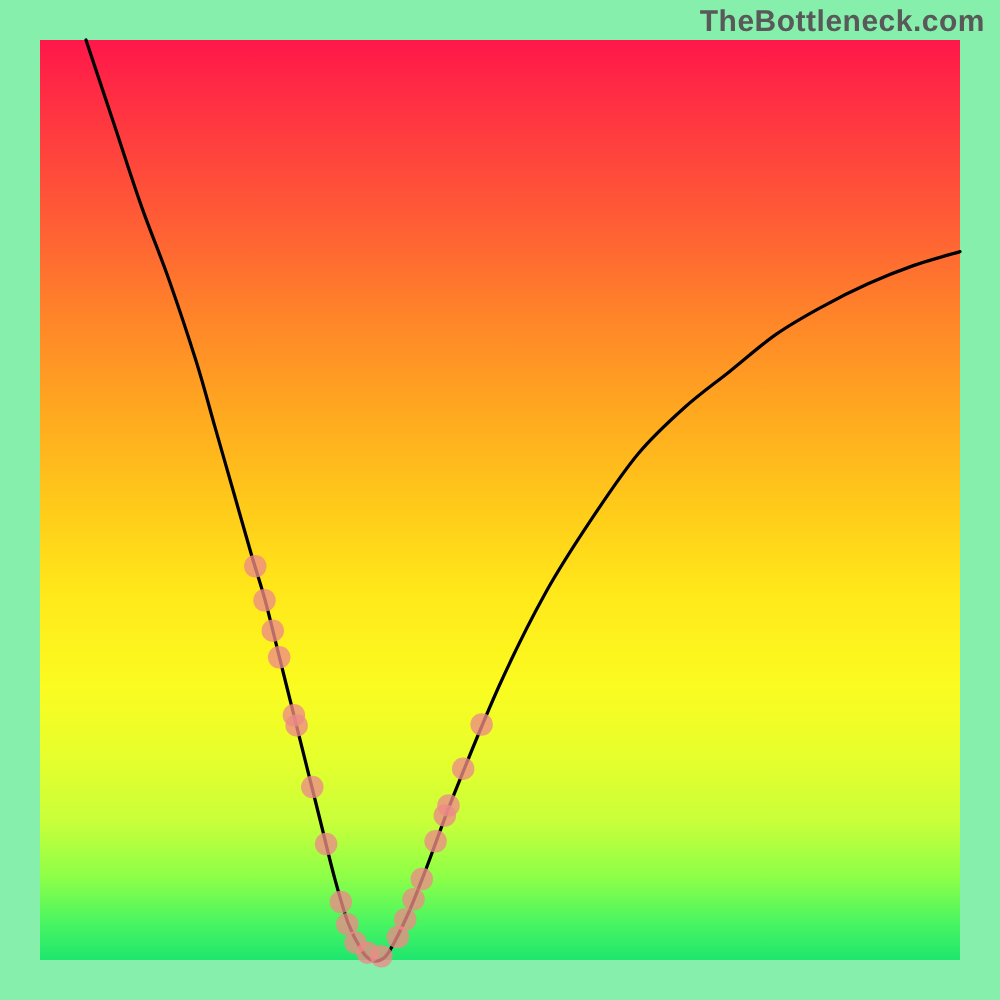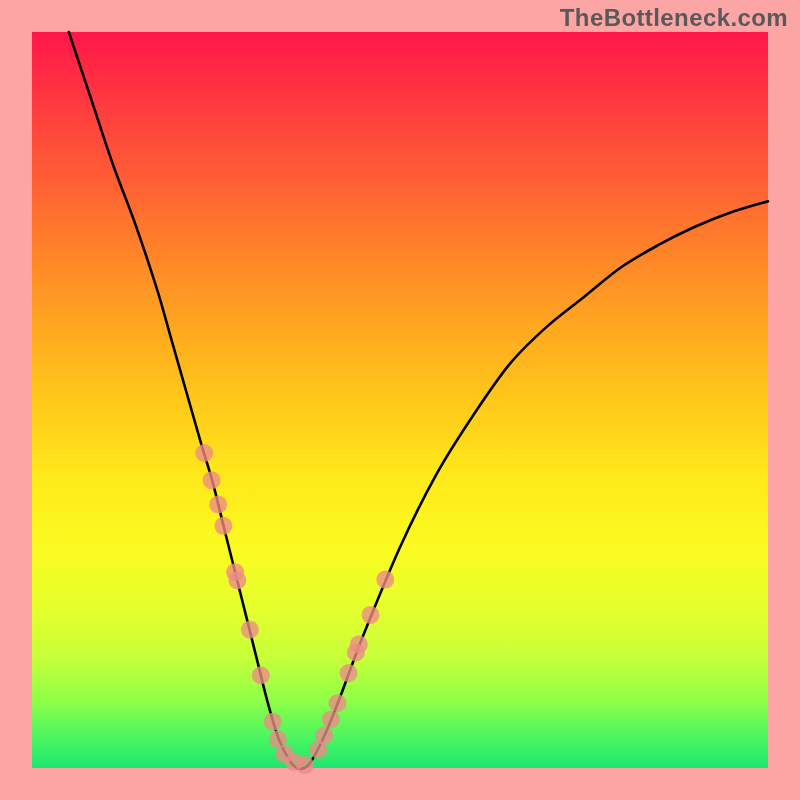--- a/index.html
+++ b/index.html
@@ -7,21 +7,21 @@
     padding: 0;
     width: 800px;
     height: 800px;
     background: #000;
     overflow: hidden;
   }
   .stage {
     position: relative;
     width: 800px;
     height: 800px;
-    background: #fca5a5;
+    background: #86efac;
   }
   .plot {
     position: absolute;
     left: 32px;
     top: 32px;
     width: 736px;
     height: 736px;
     background: linear-gradient(to bottom,
       #ff174a 0%,
       #ff3b3f 10%,

